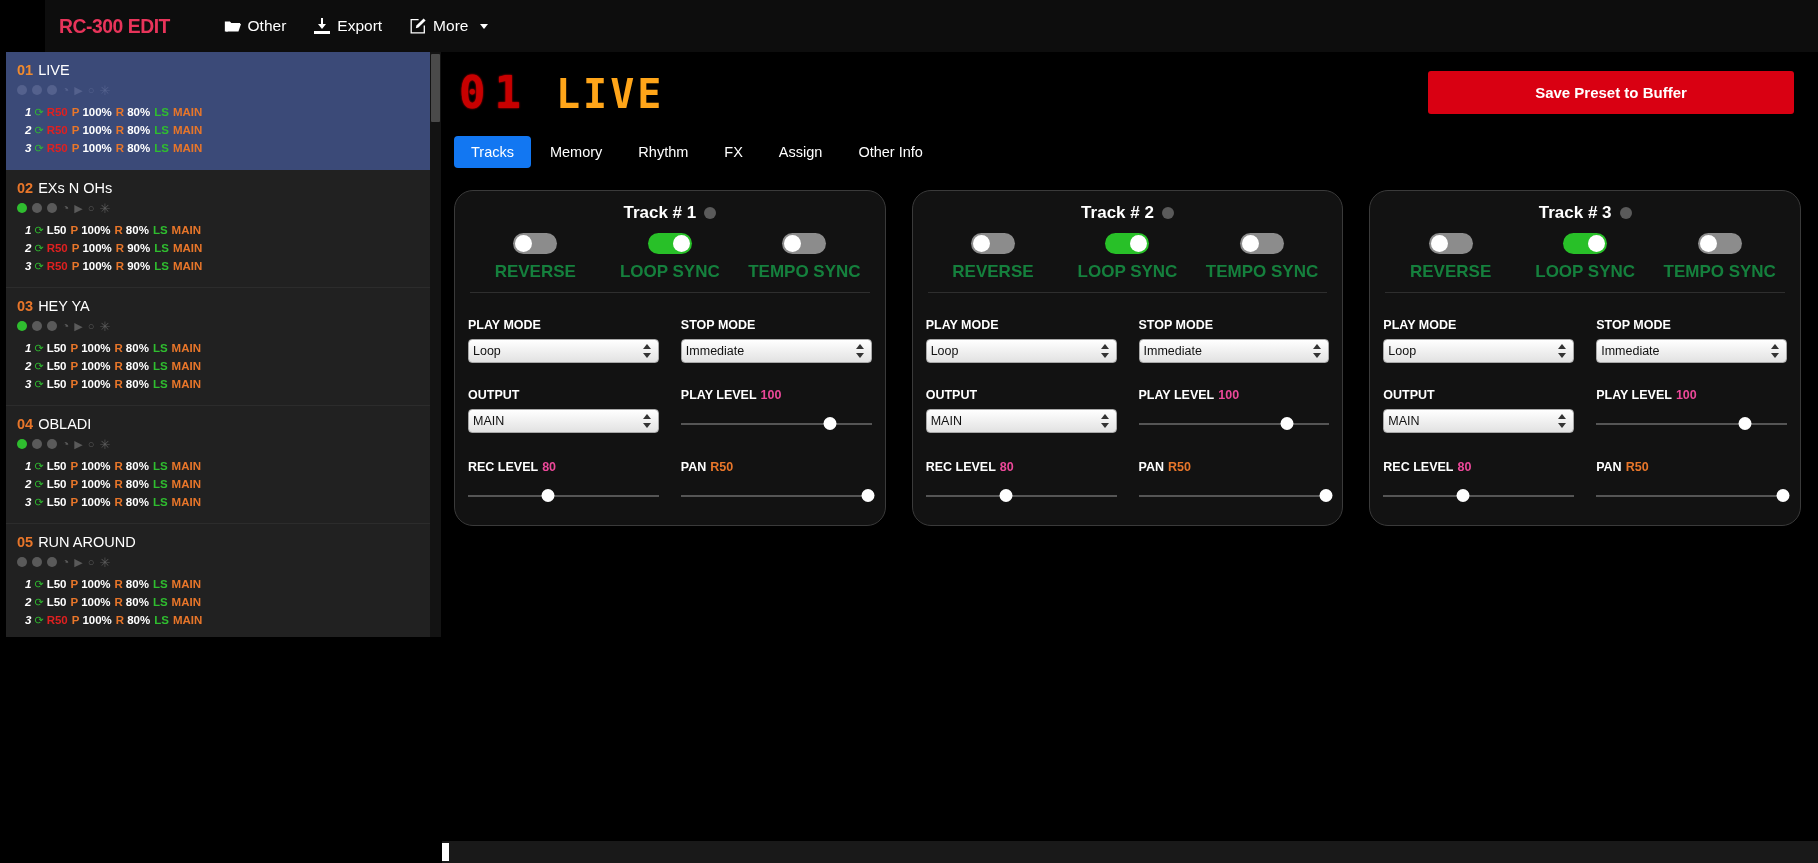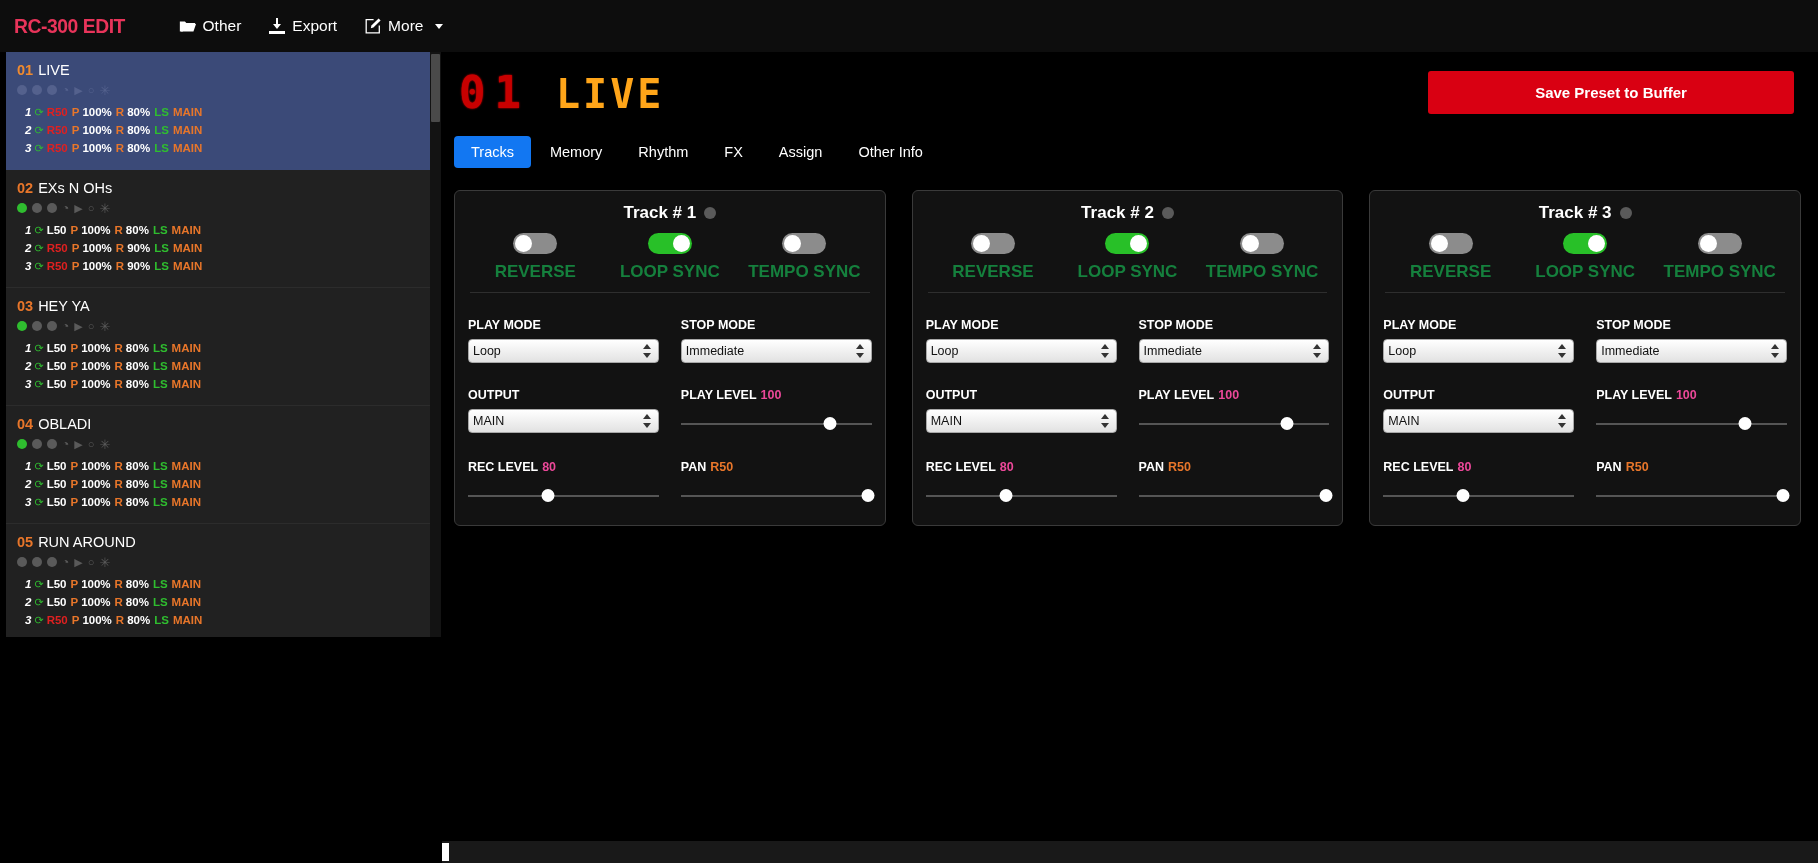--- a/index.html
+++ b/index.html
@@ -13,20 +13,21 @@
   body { position: relative; }
 
   
   .topbar {
     height: 52px;
     background: #0d0d0d;
     display: flex;
     align-items: center;
     padding: 0 14px;
     gap: 0px;
+    margin-left: 45px;
   }
   .brand {
     color: #e8345a;
     font-weight: bold;
     font-size: 21px;
     letter-spacing: -0.5px;
     font-stretch: condensed;
     transform: scaleX(0.92);
     transform-origin: left center;
     margin-right: 30px;
@@ -207,21 +208,21 @@
 
   .cards {
     display: flex;
     gap: 26px;
     padding: 0 9px;
   }
   .card {
     flex: 1;
     background: #121212;
     border: 1px solid #3a3a3a;
-    border-radius: 6px;
+    border-radius: 19px;
     padding: 12px 13px 18px 13px;
   }
   .card-title {
     text-align: center;
     color: #fff;
     font-size: 17px;
     font-weight: bold;
     margin-bottom: 10px;
     display: flex;
     align-items: center;

